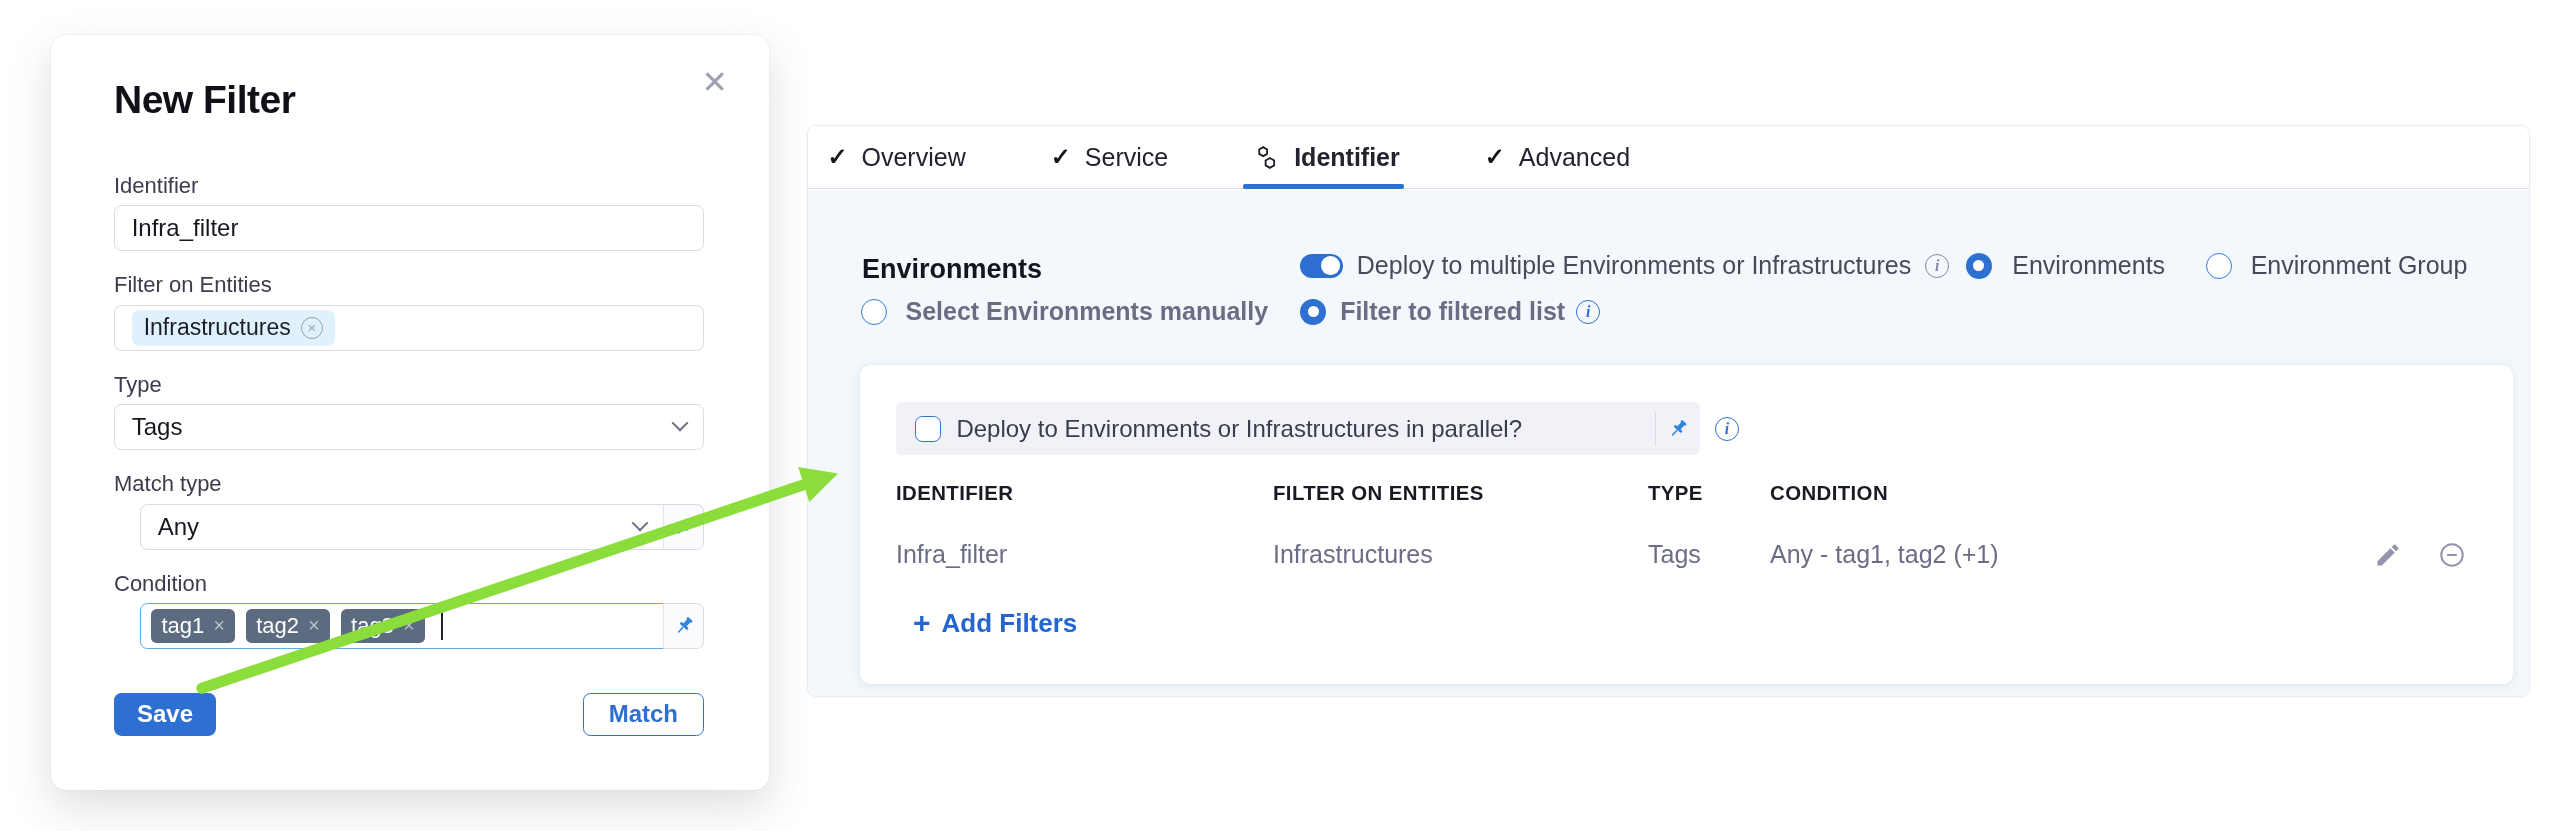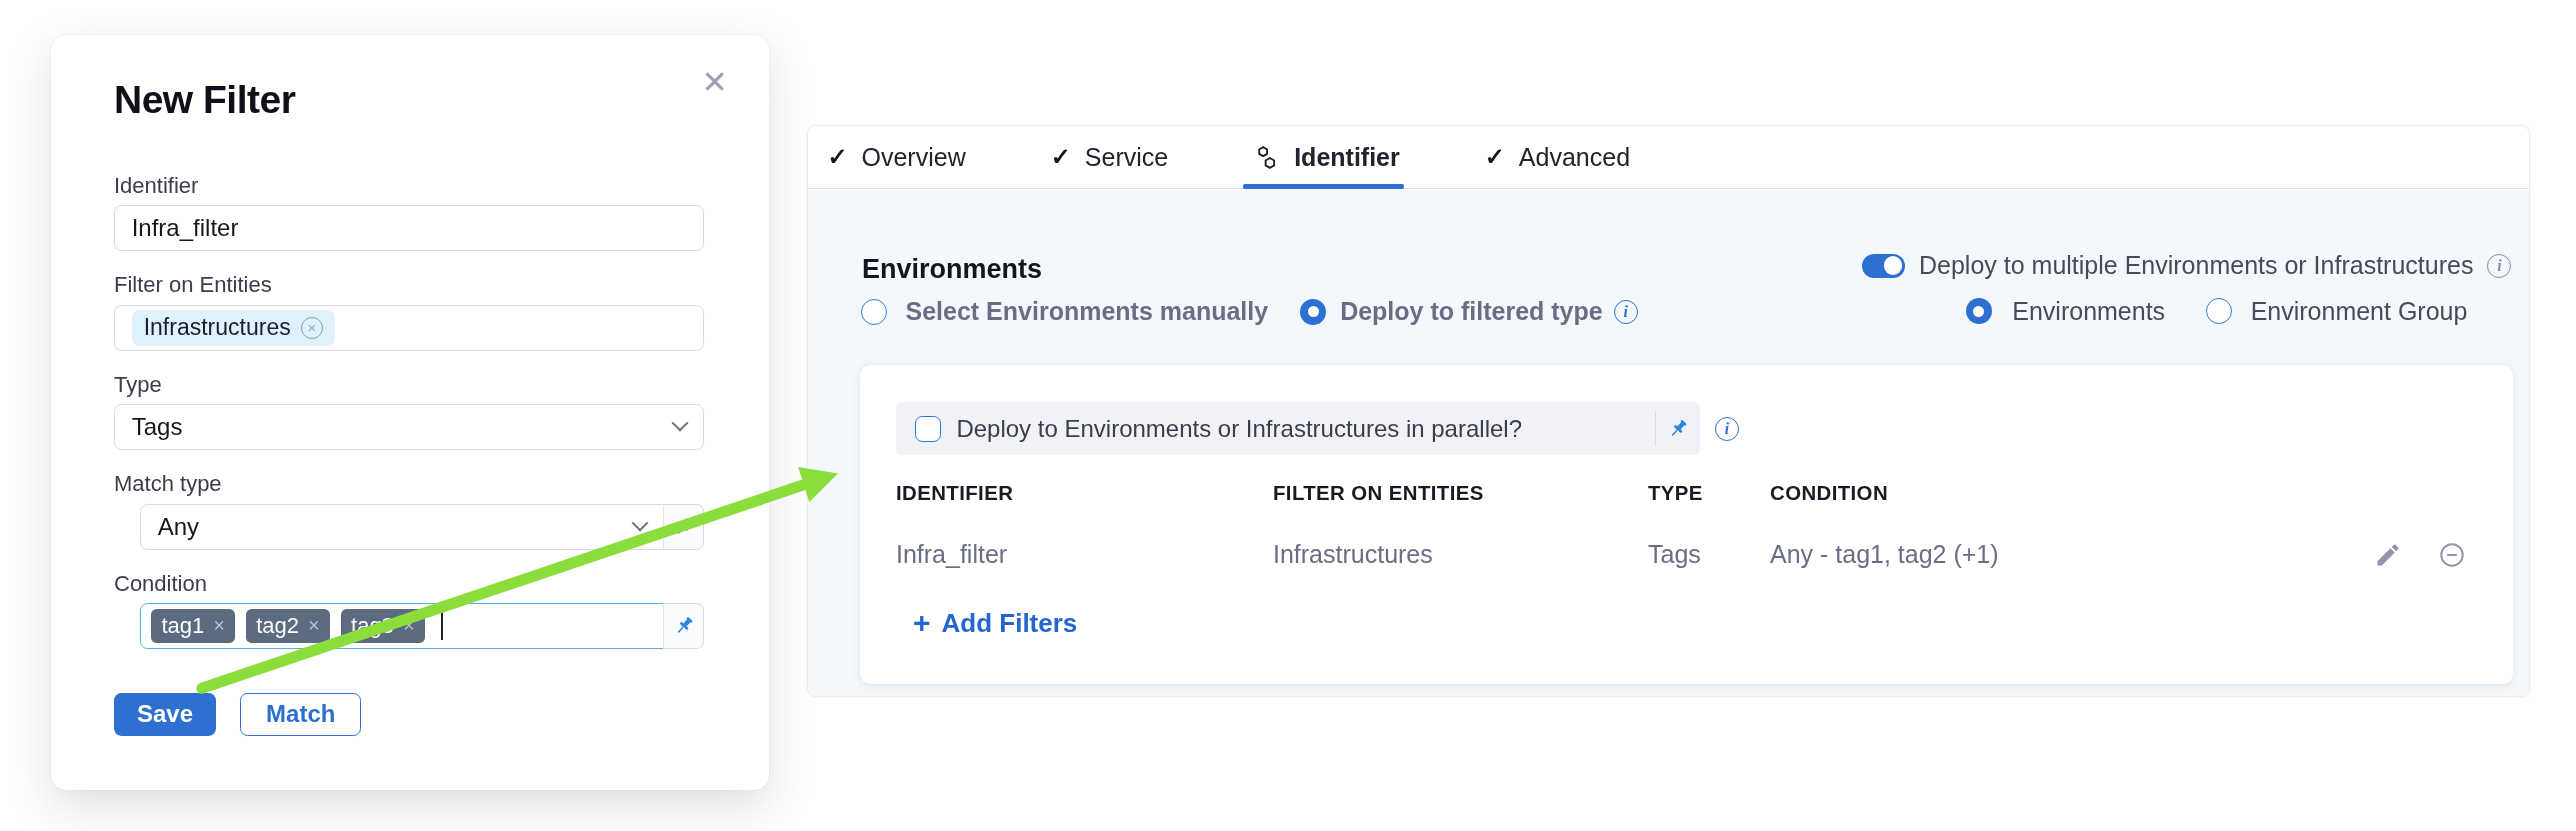--- a/index.html
+++ b/index.html
@@ -57,21 +57,21 @@
   .cond-control {
     height:46px; flex:1; border:1.9px solid #58ade8; border-radius:7.4px 0 0 7.4px; background:#fff;
     display:flex; align-items:center; gap:11px; padding:0 10.2px;
   }
   .tag-chip {
     display:inline-flex; align-items:center; gap:9.3px; background:#5c6b7f; color:#fff;
     border-radius:5.6px; padding:5.6px 10.2px; font-size:22px; line-height:22px;
   }
   .tag-chip .tag-x { color:#b9c4cf; font-size:19.4px; line-height:19.4px; }
   .caret { width:1.9px; height:28px; background:#22232e; margin-left:5.6px; }
-  .btn-row { display:flex; gap:24px; margin-top:44px; }
+  .btn-row { display:flex; gap:24px; margin-top:44px;justify-content:space-between; }
   .btn {
     height:43px; border-radius:7.4px; font-size:24px; font-weight:700;
     display:flex; align-items:center; justify-content:center; cursor:default;
   }
   .btn-save { background:#2e70d2; color:#fff; padding:0 23px; min-width:97px; }
   .btn-cancel { background:#fff; color:#2e70d2; border:1.9px solid #2e70d2; padding:0 25px; }
 
   
   .panel {
     position:absolute; left:807px; top:125px; width:1723px; height:572px;
@@ -101,21 +101,21 @@
   .radio.off { background:#fff; border:1.9px solid #3579d8; }
   .radio.on  { background:#2e70d2; position:relative; }
   .radio.on::after { content:''; position:absolute; inset:7.4px; background:#fff; border-radius:50%; }
   .radio-label { font-size:25px; color:#6b6d85; font-weight:700; }
   .info-icon {
     width:24px; height:24px; border-radius:50%; border:1.9px solid #2e70d2; color:#2e70d2;
     font-size:15.7px; font-weight:700; display:flex; align-items:center; justify-content:center; flex:none;
     font-family:"Liberation Serif", serif; font-style:italic;
   }
   .info-icon.muted { border-color:#8688a5; color:#8688a5; }
-  .right-controls { position:absolute; top:61px; right:17.6px; display:flex; flex-direction:column; align-items:flex-end; gap:16.7px; }
+  .right-controls { position:absolute; top:61px; right:17.6px; display:flex; flex-direction:row; align-items:flex-end; gap:16.7px; }
   .toggle-row { display:flex; align-items:center; gap:14px; }
   .toggle { width:43px; height:24px; border-radius:12px; background:#2e70d2; position:relative; flex:none; }
   .toggle::after { content:''; position:absolute; top:2.8px; right:2.8px; width:18.5px; height:18.5px; border-radius:50%; background:#fff; }
   .toggle-label { font-size:25px; color:#494a59; font-weight:500; }
   .rc-radio-row { display:flex; align-items:center; padding-right:44px; }
   .rc-label { font-size:25px; color:#494a59; font-weight:500; }
 
   .card {
     position:absolute; left:52px; top:175px; width:1653px; height:319px;
     background:#fff; border-radius:9.3px;
@@ -256,21 +256,21 @@
     </div>
   </div>
 
   <div class="panel-content">
     <div class="env-heading">Environments</div>
 
     <div class="left-radios">
       <span class="radio off"></span>
       <span class="radio-label" style="margin-left:18.5px">Select Environments manually</span>
       <span class="radio on" style="margin-left:32px"></span>
-      <span class="radio-label" style="margin-left:14px">Deploy to filtered type</span>
+      <span class="radio-label" style="margin-left:14px">Filter to filtered list</span>
       <span class="info-icon" style="margin-left:11px">i</span>
     </div>
 
     <div class="right-controls">
       <div class="toggle-row">
         <span class="toggle"></span>
         <span class="toggle-label">Deploy to multiple Environments or Infrastructures</span>
         <span class="info-icon muted">i</span>
       </div>
       <div class="rc-radio-row">

